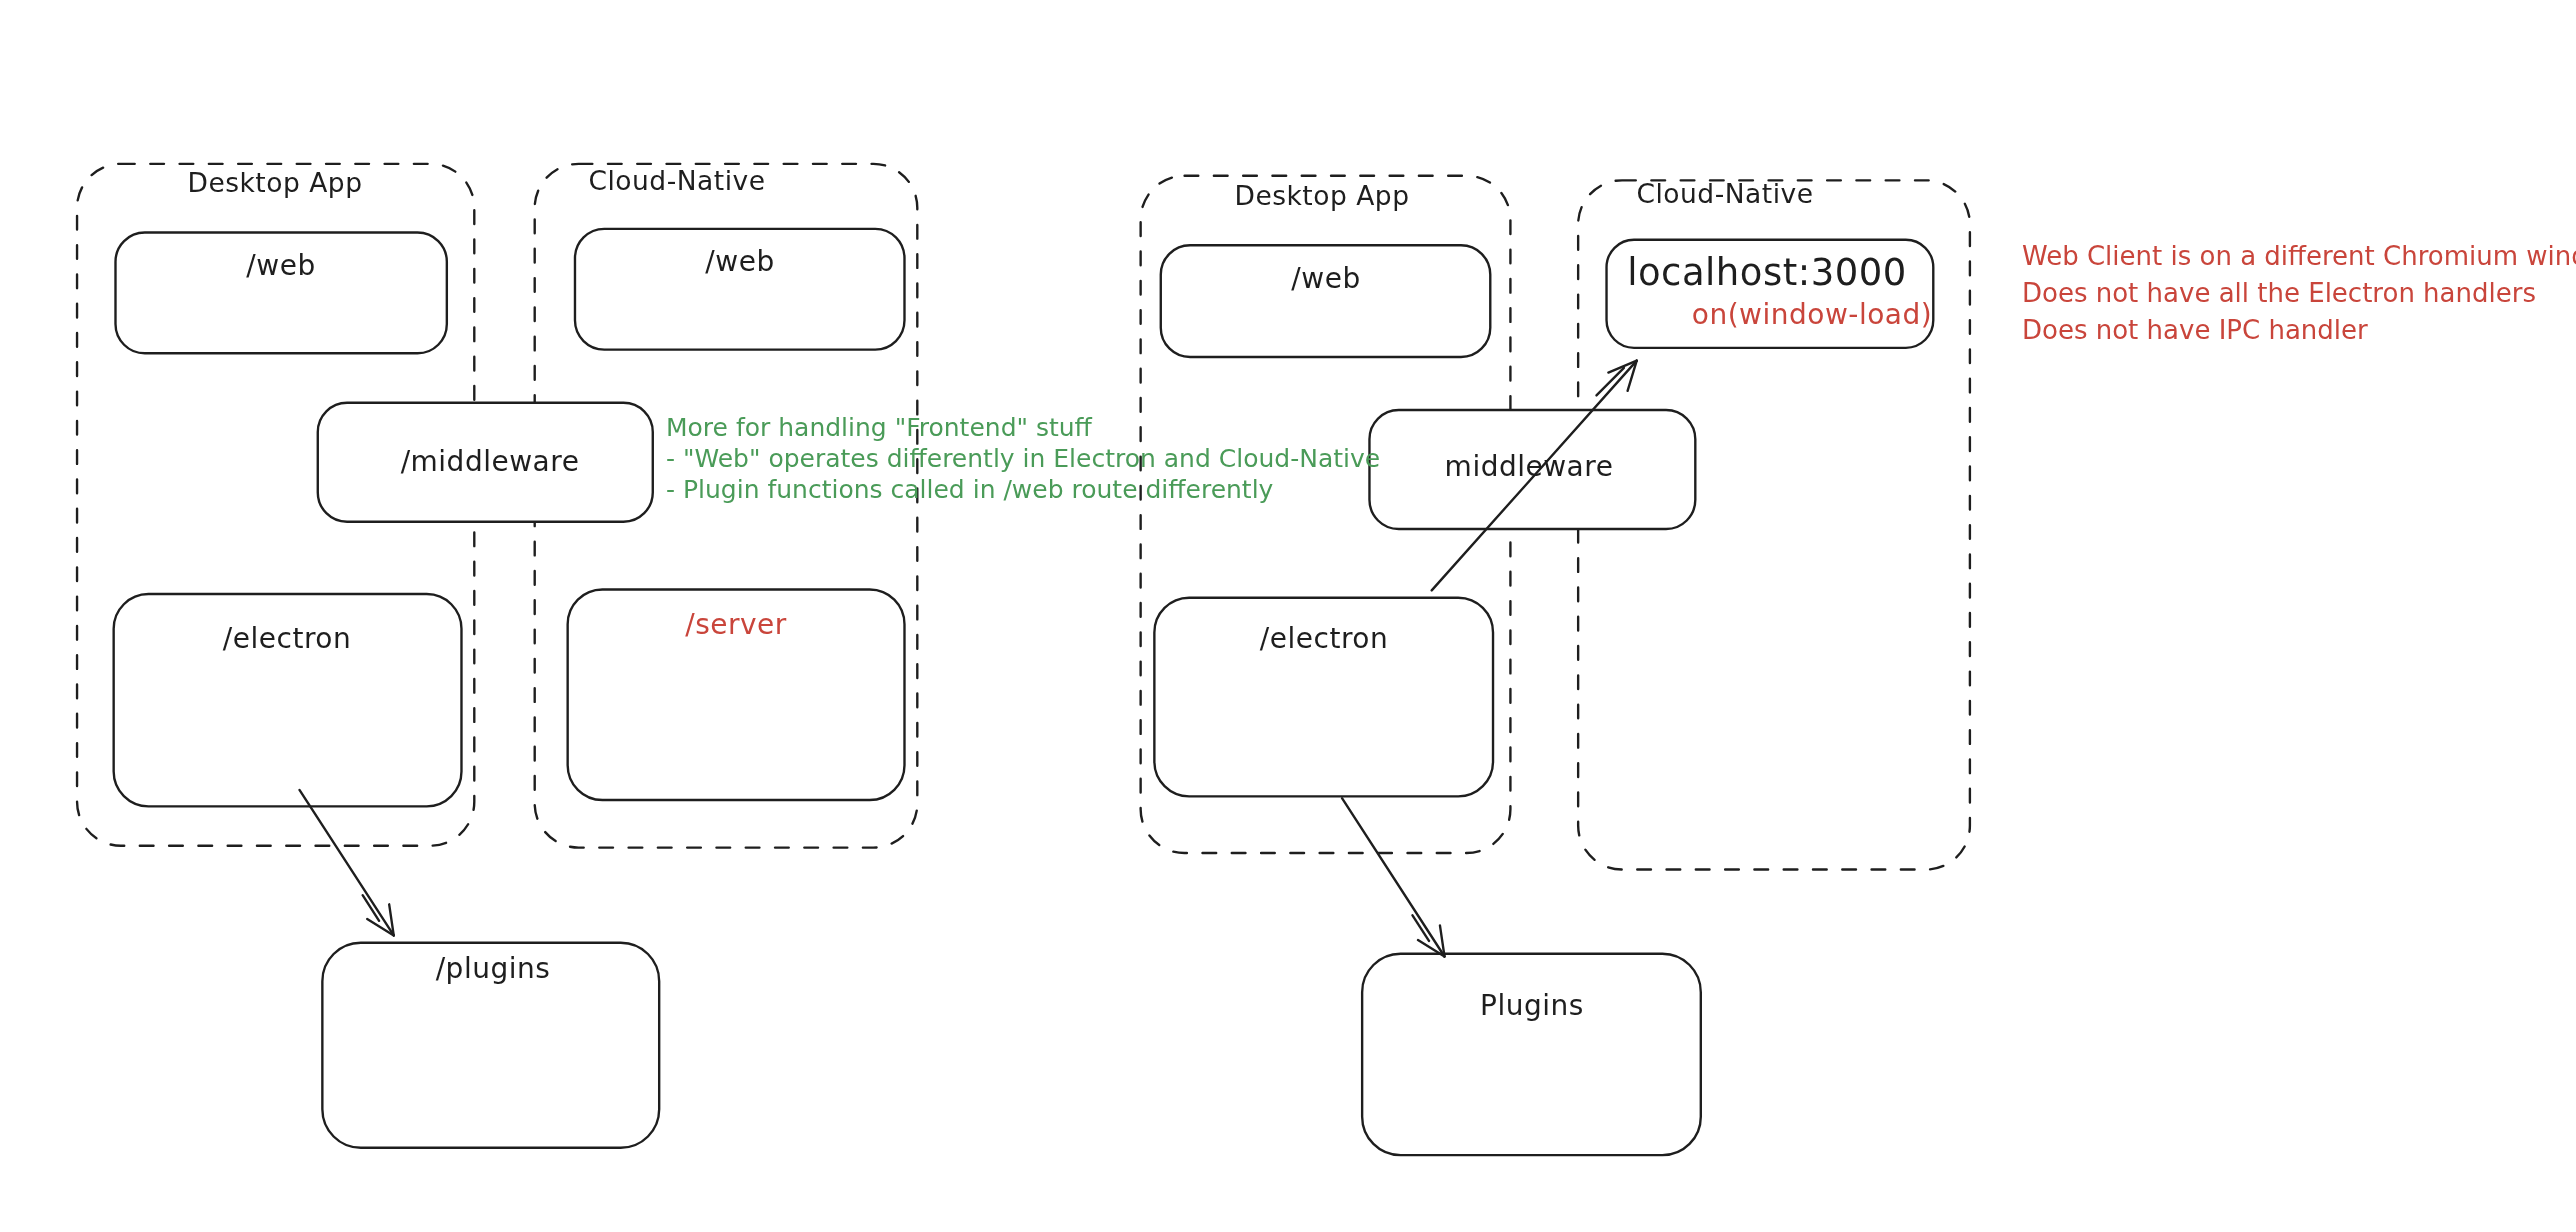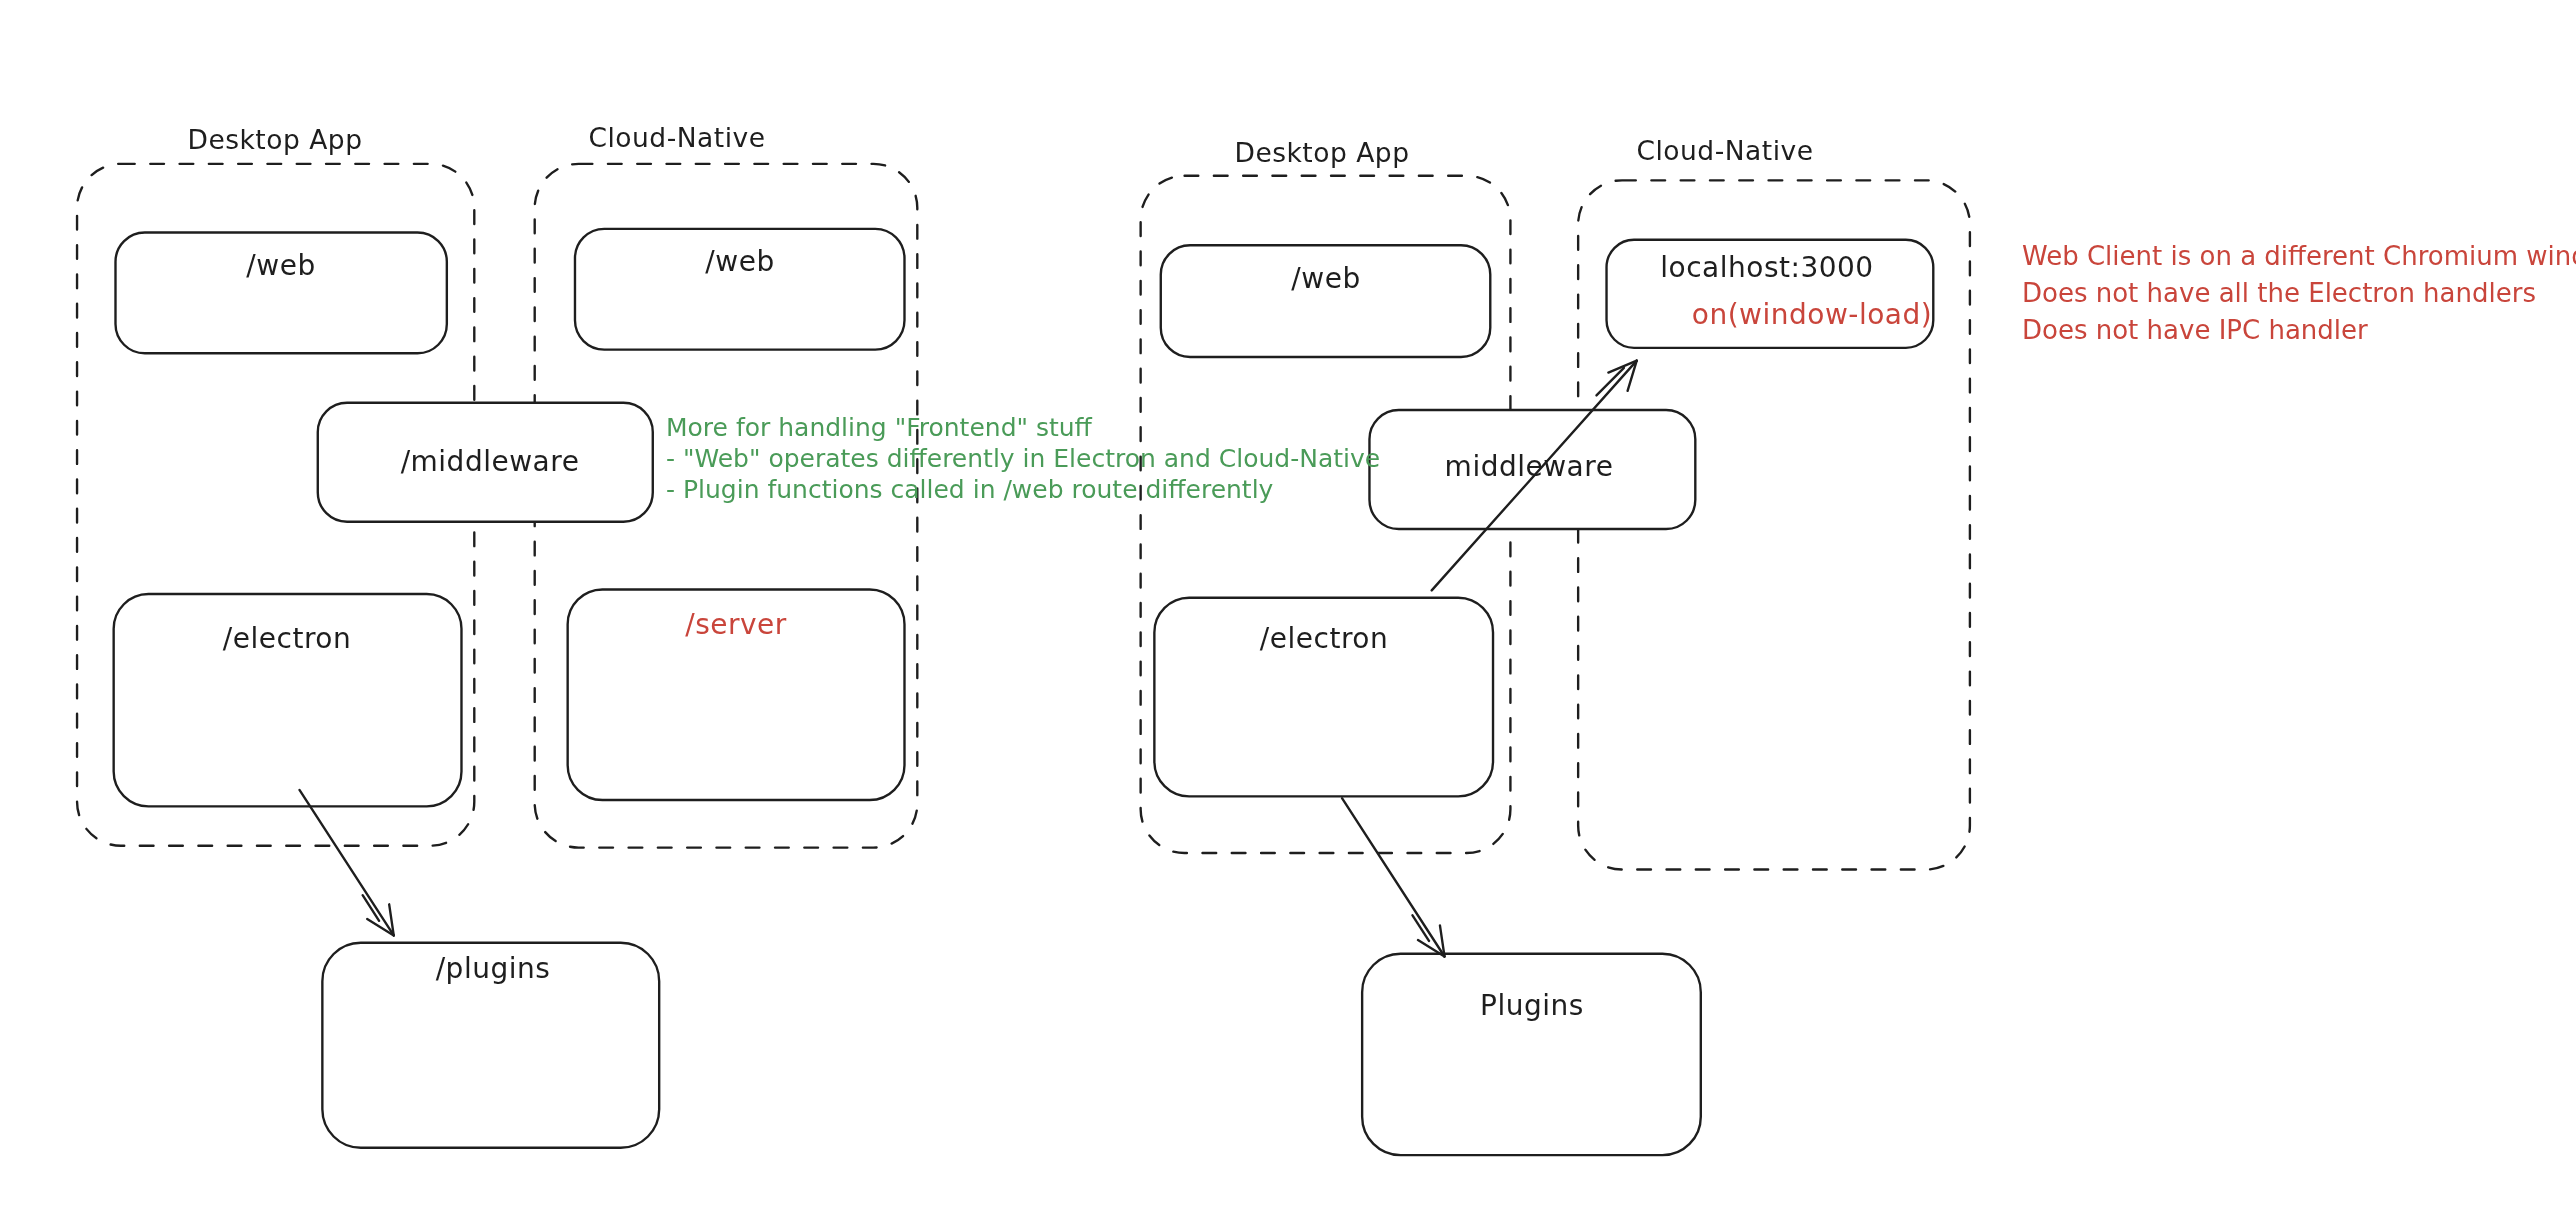--- a/index.html
+++ b/index.html
@@ -7,23 +7,23 @@
     position: relative;
     width: 2576px;
     height: 1232px;
     background: #ffffff;
     overflow: hidden;
     font-family: "DejaVu Sans", "Liberation Sans", sans-serif;
     color: #1e1e1e;
   }
   svg.shapes { position: absolute; left: 0; top: 0; }
   .txt { position: absolute; white-space: nowrap; }
-  .hdr  { font-size: 26.5px; letter-spacing: 0.5px; }
+  .hdr  { font-size: 26.5px; letter-spacing: 0.5px; margin-top: 43px; }
   .boxlbl { font-size: 28px; letter-spacing: 0.5px; }
-  .biglbl { font-size: 28px; letter-spacing: 0.5px; }
+  .biglbl { font-size: 37px; letter-spacing: 0.5px; }
   .ctr { transform: translateX(-50%); }
   .red-txt   { color: #c9453b; }
   .green-txt { color: #4a9b58; }
   .note { font-size: 25px; line-height: 31px; }
   .note-red { font-size: 26px; line-height: 37px; }
 </style>
 </head>
 <body>
 
 <div class="canvas">

